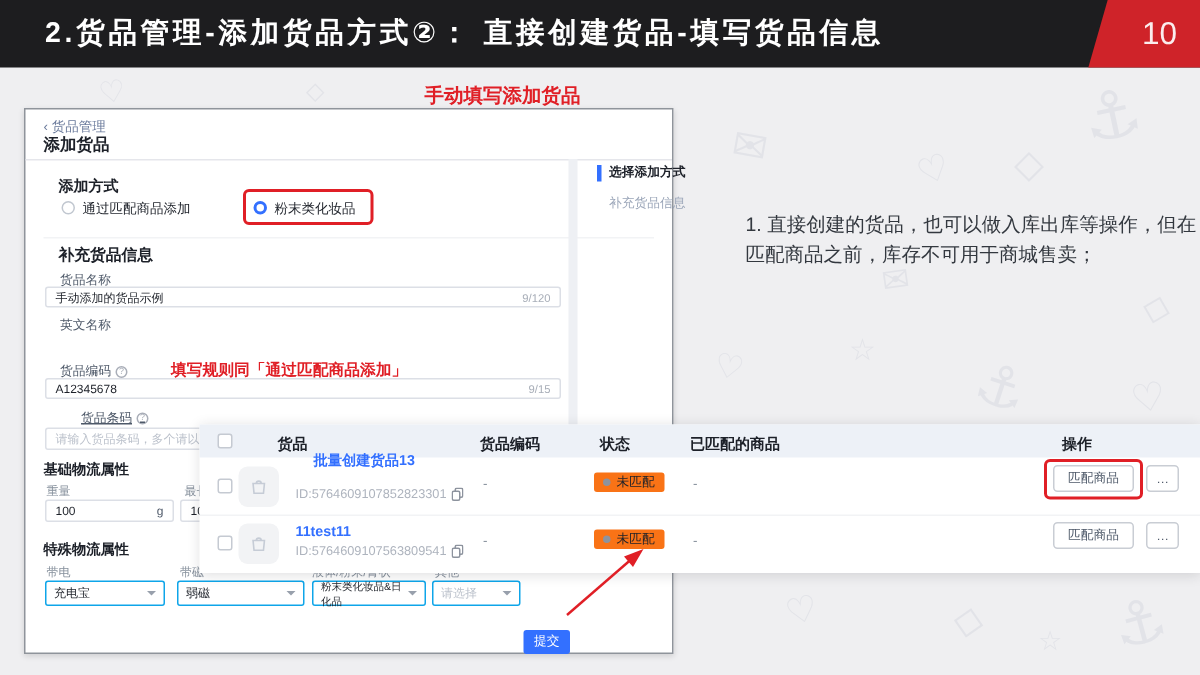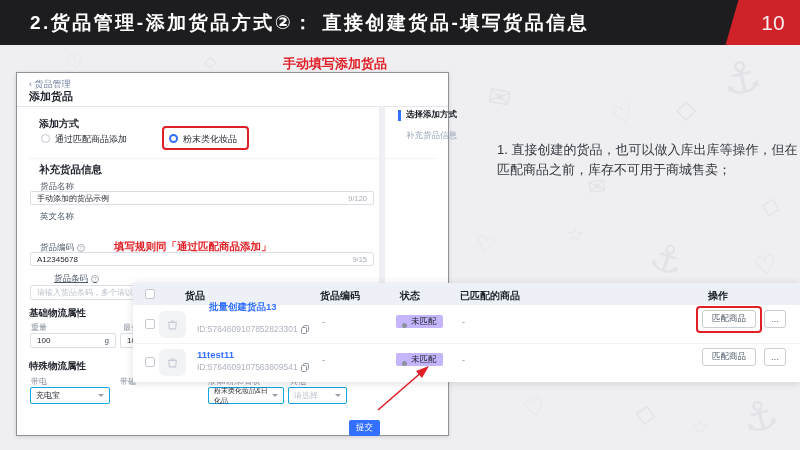--- a/index.html
+++ b/index.html
@@ -43,21 +43,21 @@
   
   .gtable{left:133px;top:283px;width:667px;height:99px;background:#fff;box-shadow:0 1px 8px rgba(31,35,41,.15);z-index:10;}
   .thead{left:0;top:0;width:667px;height:22px;background:#edf1f7;}
   .th{font-size:10px;font-weight:bold;color:#1d2129;white-space:nowrap;}
   .checkbox{width:10px;height:10px;border:1px solid #c5cad2;border-radius:2px;background:#fff;}
   .rowline{left:0;width:667px;height:1px;background:#f2f3f5;}
   .gicon{width:27px;height:27px;background:#f2f3f5;border-radius:6px;display:flex;align-items:center;justify-content:center;}
   .gname{font-size:9.5px;font-weight:bold;color:#3370ff;white-space:nowrap;}
   .gid{font-size:8.5px;color:#aeb4be;white-space:nowrap;display:flex;align-items:center;gap:3px;}
   .dash{font-size:9px;color:#86909c;}
-  .badge{height:13px;background:#c4b5fd;border-radius:2px;display:flex;align-items:flex-end;gap:4px;padding:0 6px;font-size:8.5px;color:#1d2129;white-space:nowrap;}
+  .badge{height:13px;background:#f97316;border-radius:2px;display:flex;align-items:center;gap:4px;padding:0 6px;font-size:8.5px;color:#1d2129;white-space:nowrap;}
   .dot{width:5px;height:5px;border-radius:50%;background:#8d939e;}
   .obtn{height:18px;border:1px solid #c9cdd4;border-radius:3px;background:#fff;font-size:8.5px;color:#4e5969;display:flex;align-items:center;justify-content:center;white-space:nowrap;}
   .arrow-svg{left:370px;top:358px;z-index:12;}
 </style>
 </head>
 <body>
 
 <div class="slide">
 
   <div id="doodles">
@@ -147,20 +147,24 @@
 
     <div class="abs sec" style="left:12px;top:287px;font-size:9.5px;">特殊物流属性</div>
     <div class="abs slabel" style="left:14px;top:303px;">带电</div>
     <div class="abs slabel" style="left:103px;top:303px;">带磁</div>
     <div class="abs slabel" style="left:191px;top:303px;">液体/粉末/膏状</div>
     <div class="abs slabel" style="left:273px;top:303px;">其他</div>
     <div class="abs select" style="left:13px;top:314px;width:80px;height:17px;">
       <span>充电宝</span>
         <span class="caret"></span>
     </div>
+    <div class="abs select" style="left:101px;top:314px;width:85px;height:17px;">
+      <span>弱磁</span>
+        <span class="caret"></span>
+    </div>
     <div class="abs select" style="left:191px;top:314px;width:76px;height:17px;">
       <span style="font-size:7px;">粉末类化妆品&amp;日化品</span>
         <span class="caret"></span>
     </div>
     <div class="abs select" style="left:271px;top:314px;width:59px;height:17px;">
       <span class="ph">请选择</span>
         <span class="caret"></span>
     </div>
 
     <div class="abs blue-btn" style="left:332px;top:347px;width:31px;height:16px;">提交</div>

